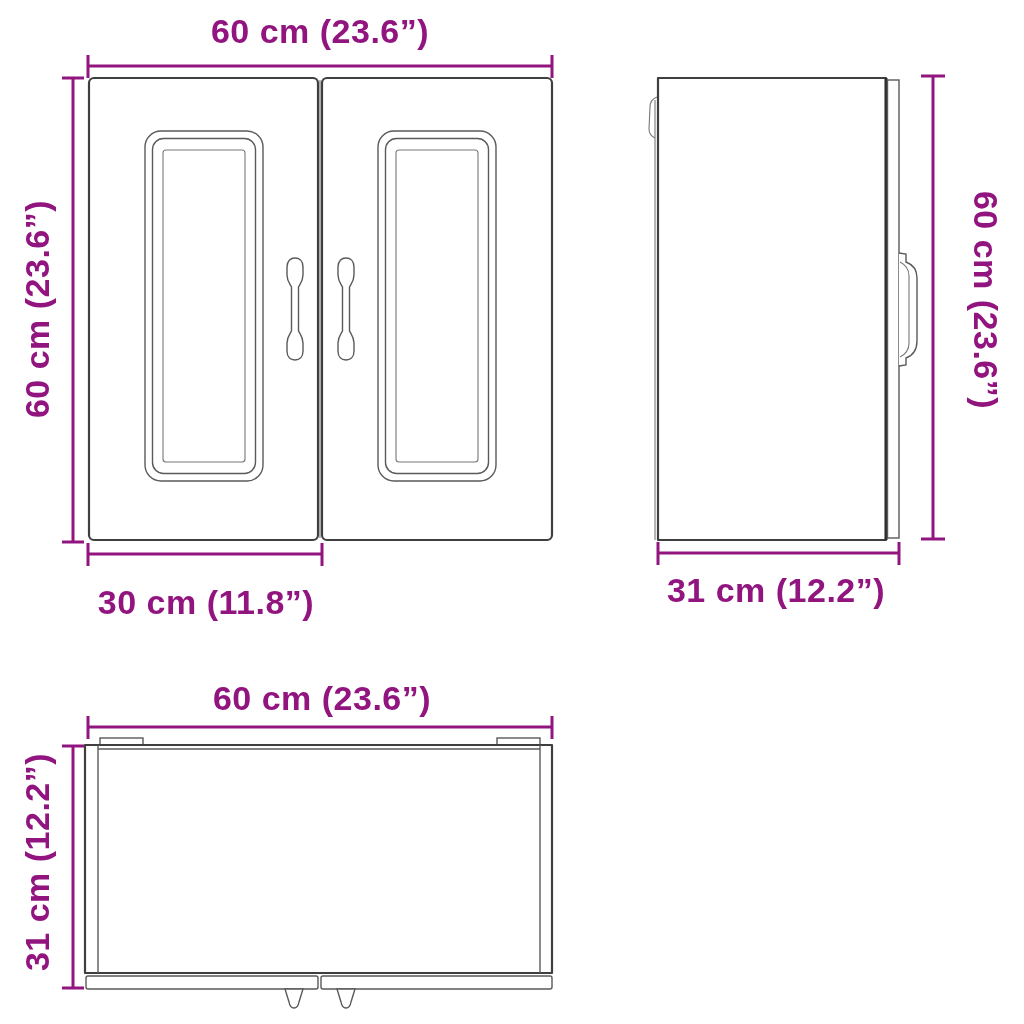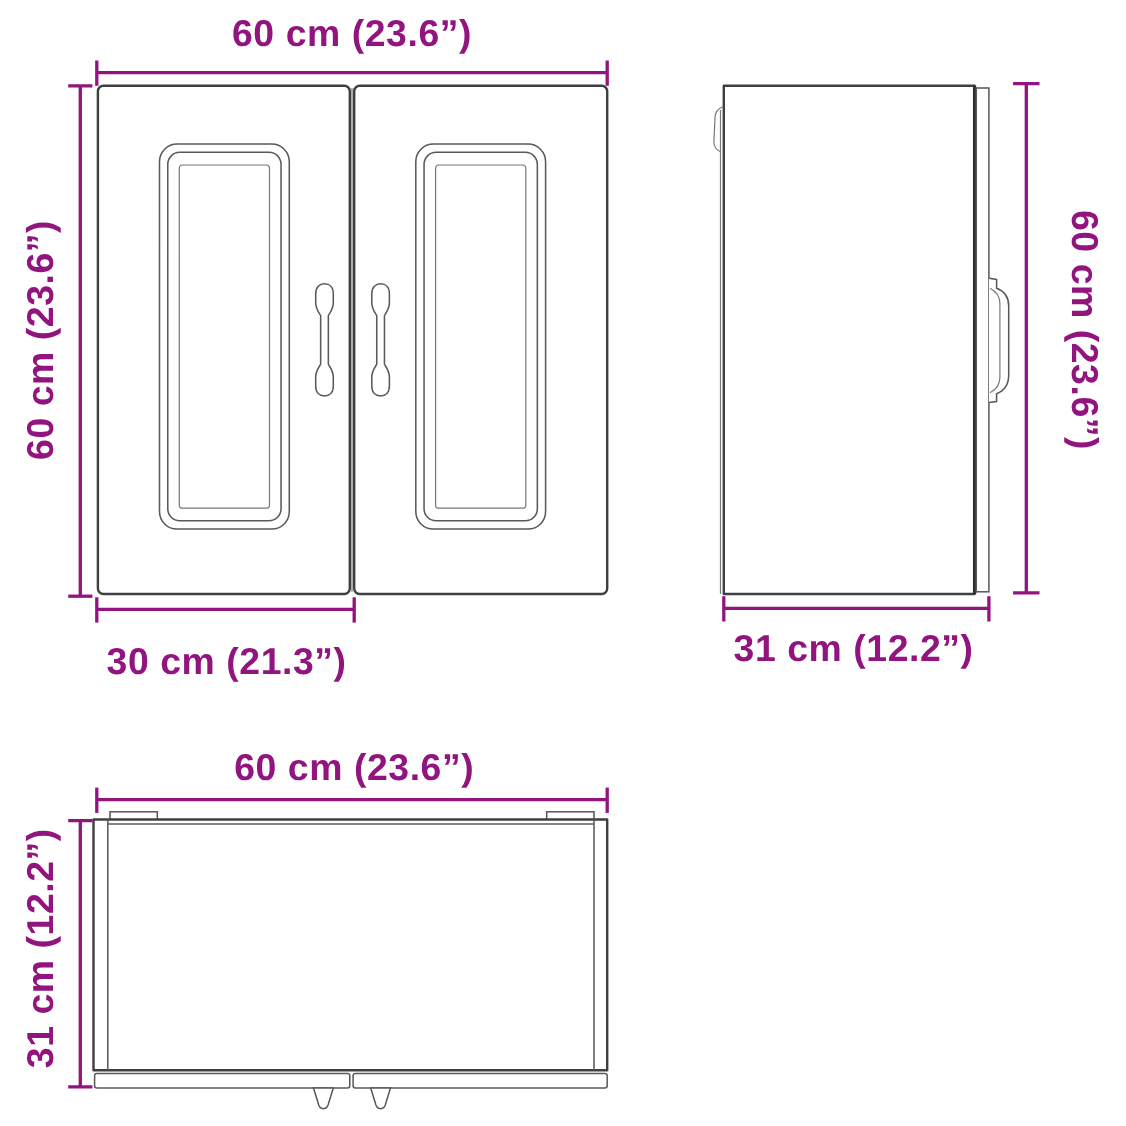--- a/index.html
+++ b/index.html
@@ -146,21 +146,21 @@
         <line x1="62" y1="746" x2="84" y2="746"></line>
         <line x1="62" y1="988" x2="84" y2="988"></line>
       </g>
     </g>
   </svg>
 
   <div class="dim-label" style="left:170px;top:11px;">60 cm (23.6”)</div>
 
   <div class="dim-label rot-ccw" style="left:-113px;top:289px;">60 cm (23.6”)</div>
 
-  <div class="dim-label" style="left:56px;top:582px;">30 cm (21.3”)</div>
+  <div class="dim-label" style="left:56px;top:582px;">30 cm (11.8”)</div>
 
   <div class="dim-label rot-cw" style="left:836px;top:280px;">60 cm (23.6”)</div>
 
   <div class="dim-label" style="left:626px;top:570px;">31 cm (12.2”)</div>
 
   <div class="dim-label" style="left:172px;top:678px;">60 cm (23.6”)</div>
 
   <div class="dim-label rot-ccw" style="left:-113px;top:842px;">31 cm (12.2”)</div>
 
 </div>

